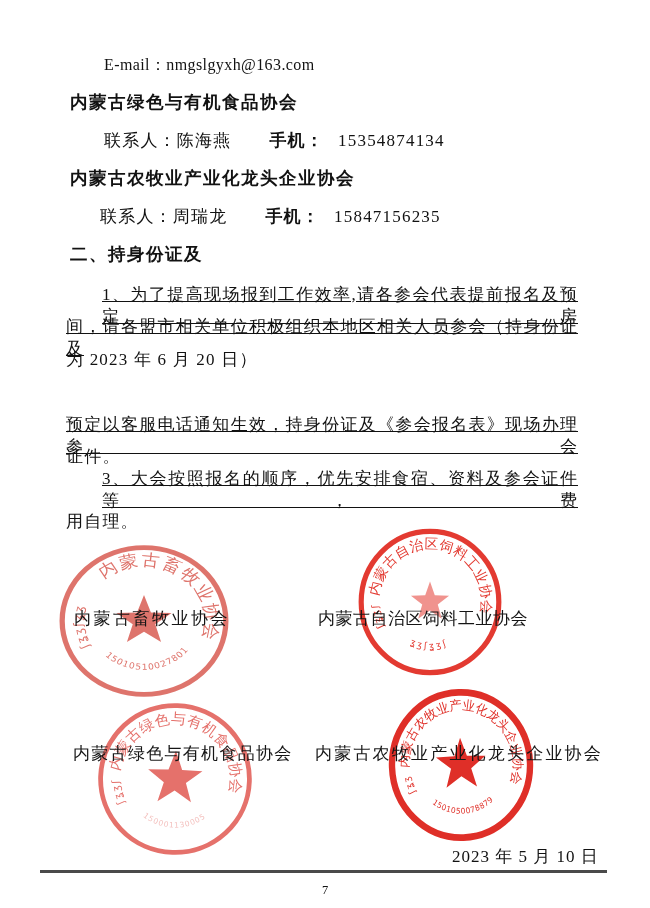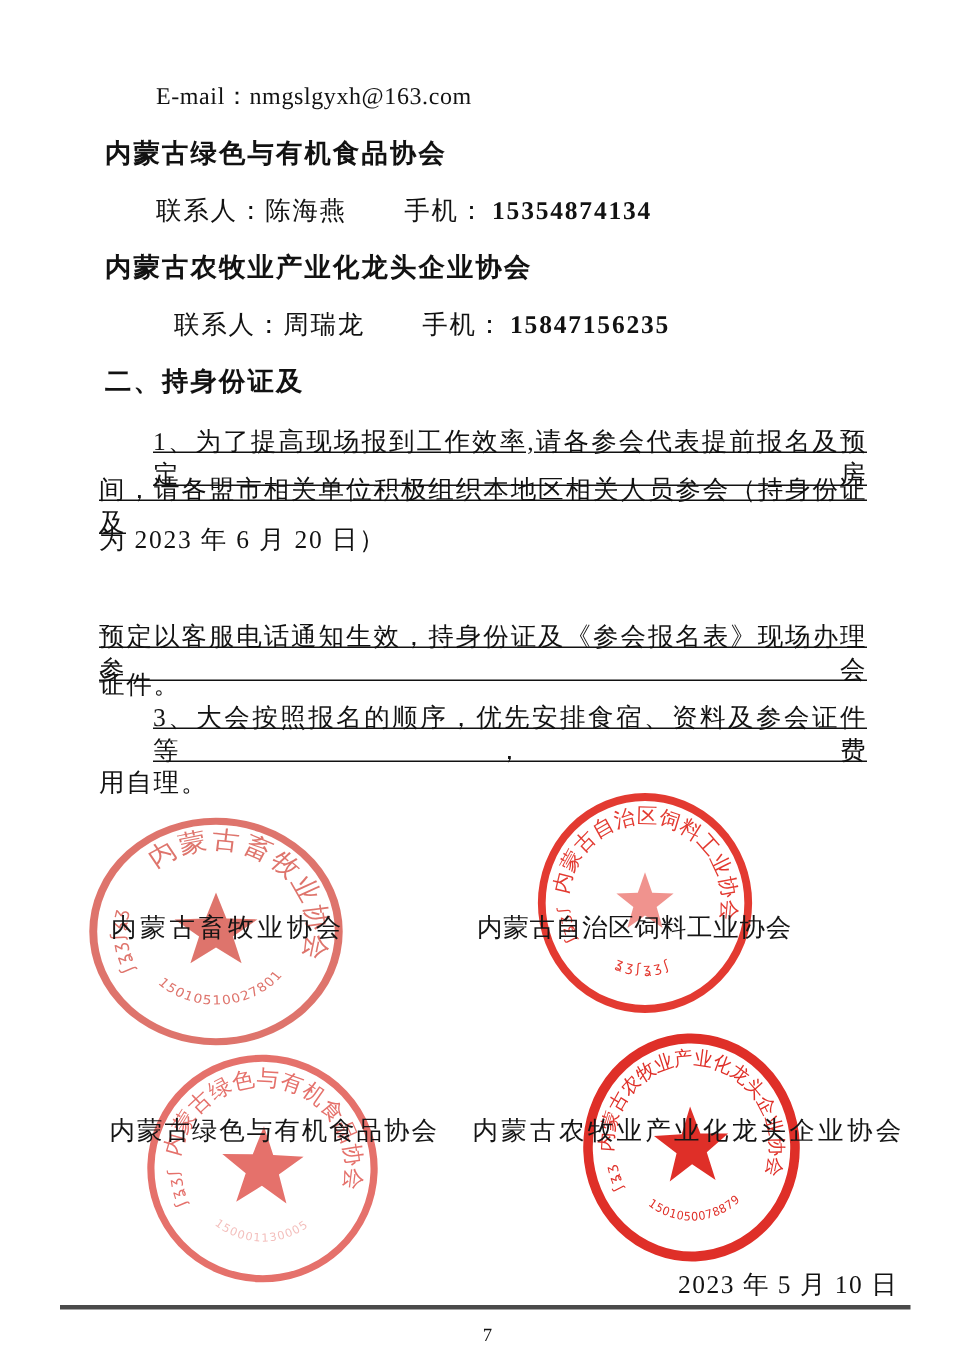--- a/index.html
+++ b/index.html
@@ -3,22 +3,22 @@
 <meta charset="utf-8">
 <style>
   html,body{margin:0;padding:0;background:#ffffff;}
   .page{position:relative;width:640px;height:908px;background:#ffffff;overflow:hidden;
         font-family:"Liberation Serif","DejaVu Serif",serif;color:#121212;}
   .line{position:absolute;font-size:17px;line-height:22px;letter-spacing:1.2px;white-space:nowrap;}
   .just{white-space:normal;text-align:justify;text-align-last:justify;letter-spacing:1px;text-decoration:underline;}
   .bold-head{font-weight:bold;font-family:"Liberation Sans","DejaVu Sans",sans-serif;
              font-size:17.5px;letter-spacing:1.5px;}
   .email{font-size:16px;letter-spacing:.4px;}
-  .gap1{margin-left:38px;}
-  .gap2{margin-left:4px;font-weight:bold;}
+  .gap1{margin-left:38px;font-weight:bold;}
+  .gap2{margin-left:14px;}
   .overlay-name{position:absolute;white-space:nowrap;font-size:17px;z-index:6;color:#151515;}
   .stamp{position:absolute;mix-blend-mode:multiply;opacity:.9;z-index:4;}
   .stamp text{font-family:"DejaVu Sans",sans-serif;}
   .date-line{position:absolute;font-size:17px;letter-spacing:1px;white-space:nowrap;z-index:7;}
   .footer-rule{position:absolute;left:40px;top:870px;width:567px;height:2.5px;background:#4a4a4a;}
   .pageno{position:absolute;left:0;top:883px;width:650px;text-align:center;font-size:12.5px;letter-spacing:0;}
 </style>
 </head>
 <body>
 
@@ -27,21 +27,21 @@
   <div class="line email" style="left:104px;top:54px">E-mail：nmgslgyxh@163.com</div>
 
   <div class="line bold-head" style="left:70px;top:91px">内蒙古绿色与有机食品协会</div>
 
   <div class="line" style="left:104px;top:130px">
     <span>联系人：</span><span>陈海燕</span><span class="gap1">手机：</span><span class="gap2">15354874134</span>
   </div>
 
   <div class="line bold-head" style="left:70px;top:167px">内蒙古农牧业产业化龙头企业协会</div>
 
-  <div class="line" style="left:116px;top:206px">
+  <div class="line" style="left:100px;top:206px">
     <span>联系人：</span><span>周瑞龙</span><span class="gap1">手机：</span><span class="gap2">15847156235</span>
   </div>
 
   <div class="line bold-head" style="left:70px;top:243px">二、持身份证及</div>
 
   <div class="line just" style="left:102px;top:284px;width:476px">1、为了提高现场报到工作效率,请各参会代表提前报名及预定房</div>
   <div class="line just" style="left:66px;top:316px;width:512px">间，请各盟市相关单位积极组织本地区相关人员参会（持身份证及</div>
   <div class="line" style="left:66px;top:349px">为 2023 年 6 月 20 日）</div>
 
   <div class="line just" style="left:66px;top:414px;width:512px">预定以客服电话通知生效，持身份证及《参会报名表》现场办理参会</div>

